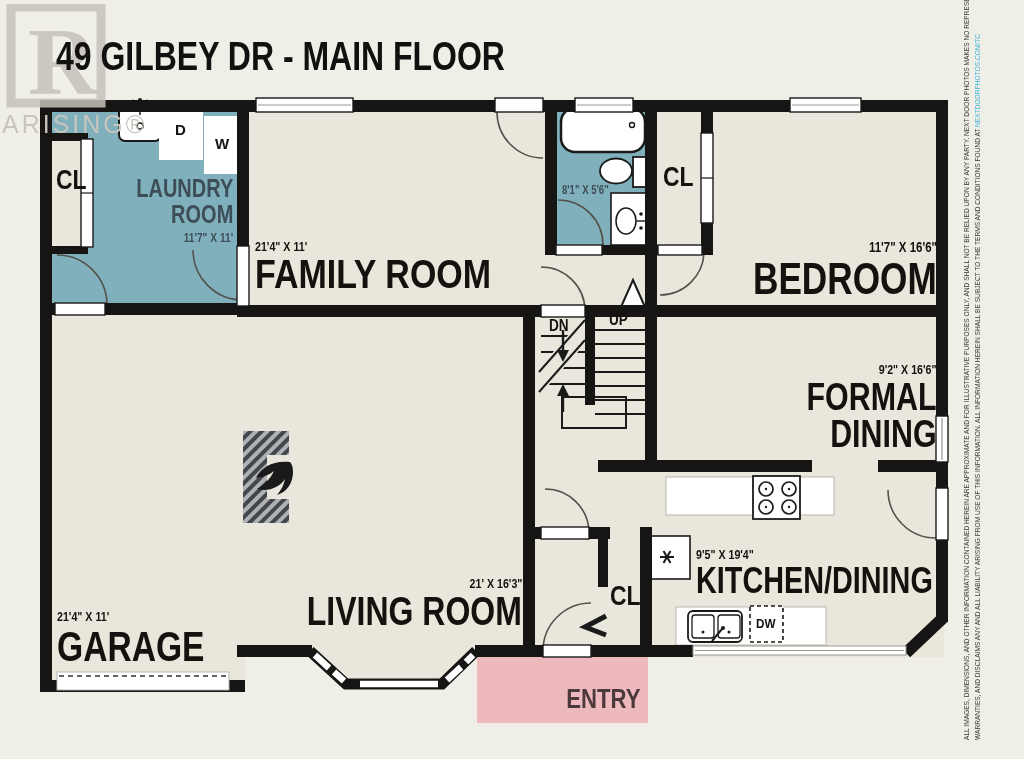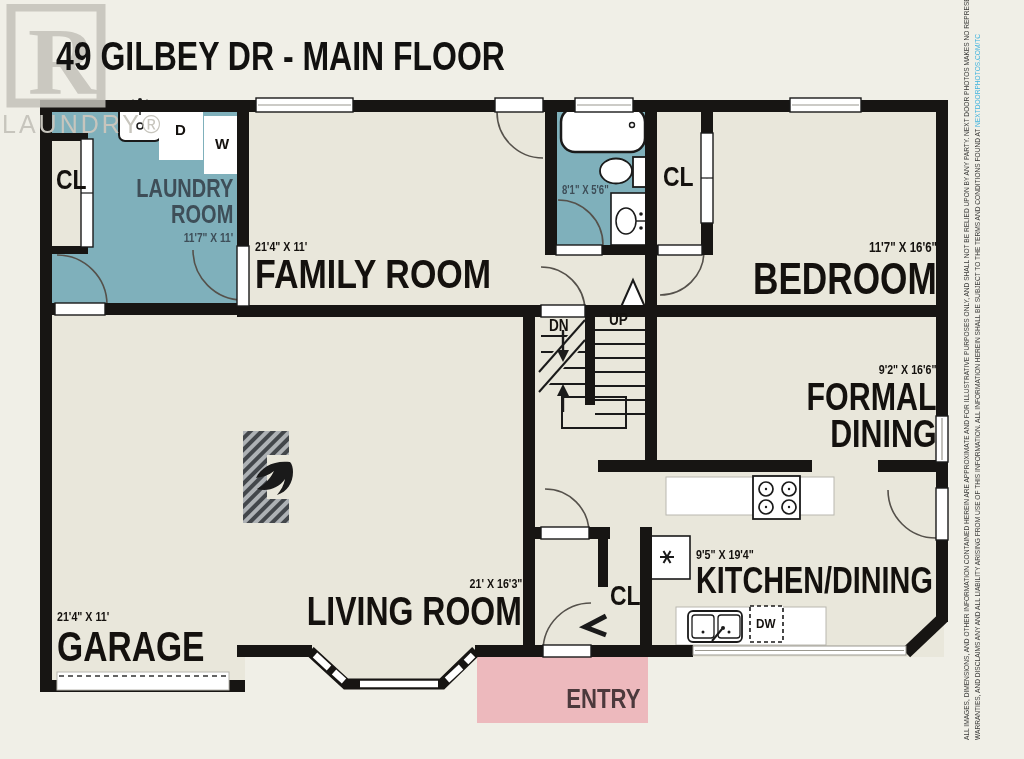--- a/index.html
+++ b/index.html
@@ -211,21 +211,21 @@
     <line x1="59" y1="676" x2="227" y2="676" stroke="#333" stroke-dasharray="5 4" stroke-width="1.5"></line>
   </g>
 </svg>
 
 <div id="watermark">
   <svg width="110" height="108">
     <rect x="5" y="3" width="90" height="96" fill="none" stroke="#c4c2ba" stroke-width="9"></rect>
     <text x="22" y="90" font-family="Liberation Serif, serif" font-size="96" font-weight="700" fill="#c4c2ba">R</text>
   </svg>
 </div>
-<div id="watermark-text">LAUNDRY®</div>
+<div id="watermark-text">ARISING®</div>
 
 <div id="title">49 GILBEY DR - MAIN FLOOR</div>
 
 <div class="lbl" style="left:56px;top:166px;font-size:27px;transform:scaleX(.85);transform-origin:0 0;">CL</div>
 <div class="lbl rt slate" style="right:791px;top:175px;font-size:25px;transform:scaleX(.8);transform-origin:100% 0;">LAUNDRY
 ROOM</div>
 <div class="lbl rt slate" style="right:791px;top:232px;font-size:12px;transform:scaleX(.85);transform-origin:100% 0;">11'7" X 11'</div>
 
 <div class="lbl" style="left:255px;top:240px;font-size:13px;transform:scaleX(.82);transform-origin:0 0;">21'4" X 11'</div>
 <div class="lbl" style="left:255px;top:254px;font-size:40px;transform:scaleX(.85);transform-origin:0 0;white-space:nowrap;">FAMILY ROOM</div>

